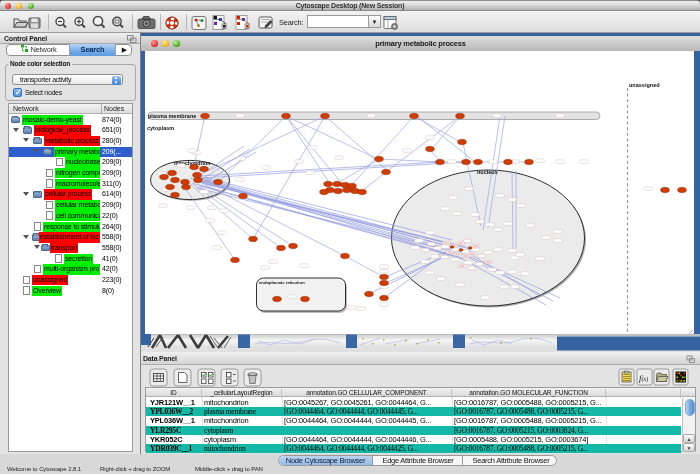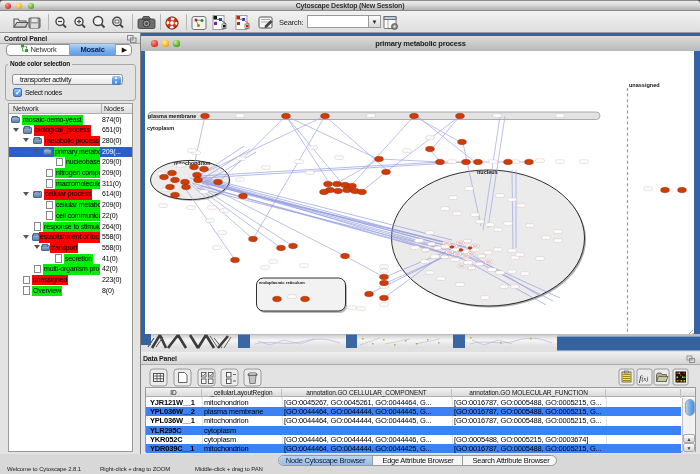--- a/index.html
+++ b/index.html
@@ -75,21 +75,21 @@
 #bstrip { left:0; top:301px; width:559px; height:18px; }
 
 #dpanel { left:141px; top:352px; width:559px; height:102px; background:#e3e3e3; }
 #dptitle { left:0; top:0; width:559px; height:13px; background:linear-gradient(#f0f0f0,#d4d4d4); border-bottom:1px solid #aaa; }
 #dptitle span { position:absolute; left:2px; top:2.5px; font-size:7px; letter-spacing:-0.2px; font-weight:bold; color:#222; }
 #dtable { left:4px; top:35px; width:551px; height:65px; background:#fff; border:1px solid #9a9a9a; }
 #dthdr { position:absolute; left:0; top:0; width:549px; height:9px; background:linear-gradient(#f2f2f2,#dadada); border-bottom:1px solid #b0b0b0; font-size:6.5px; letter-spacing:-0.1px; color:#111; }
 #dthdr div { position:absolute; top:0.5px; text-align:center; border-right:1px solid #c0c0c0; height:9px; }
 .drow { position:absolute; left:0; width:535px; height:9.2px; font-size:7.5px; letter-spacing:-0.2px; white-space:nowrap;padding-left:32px; }
 .drow div { position:absolute; top:0; overflow:hidden; color:#000; }
-.dalt { background:#3b82f6; }
+.dalt { background:#14b8a6;font-family:Liberation Serif, serif; }
 
 #dscroll { position:absolute; left:536px; top:10px; width:13px; height:54px; background:#f2f2f2; border-left:1px solid #c0c0c0; }
 #dthumb { position:absolute; left:1.5px; top:1px; width:10px; height:17px; border-radius:5px; background:linear-gradient(90deg,#b8d4f2,#73a8e0 50%,#5490d4); border:0.5px solid #88a8cc; }
 
 #btabs { left:0; top:454px; width:700px; height:12px; background:#d8d8d8; }
 #statusbar { left:0; top:466px; width:700px; height:8px; background:#d8d8d8; font-size:6px; letter-spacing:-0.1px; color:#222; }
 #statusbar span { position:absolute; top:0px; }
 </style>
 </head>
 <body>
@@ -214,21 +214,21 @@
           <rect x="3.5" y="3" width="5.5" height="4.5"></rect>
         </g>
       </svg>
     </div>
   <div class="abs" id="cptabs"></div>
   <div class="abs" id="tabnet" style="top:11px;left:7px;"><svg width="9" height="9" viewBox="0 0 9 9" style="vertical-align:-1px">
         <rect x="1" y="0.5" width="3" height="3" fill="#2aa02a"></rect>
         <rect x="5" y="5" width="3" height="3" fill="#2aa02a"></rect>
         <path d="M2.5 4 v3 h2 M6.5 4.5 v-2 h-2" stroke="#2aa02a" stroke-width="0.8" fill="none"></path>
       </svg> Network</div>
-  <div class="abs" id="tabmos" style="top:11px;left:70px;">Mosaic</div>
+  <div class="abs" id="tabmos" style="top:11px;left:70px;">Search</div>
   <div class="abs" id="tabarw" style="top:11px;left:116px;">▶</div>
   <div class="abs" id="cpgroup"></div>
   <div class="abs" id="cpgrouplbl">Node color selection</div>
   <div class="abs" id="combo">
       <span>transporter activity</span>
       <div id="combostep"></div>
     </div>
   <div class="abs" id="cpcheck"></div>
   <div class="abs" id="cpchecklbl">Select nodes</div>
   <div class="abs" id="tree">
@@ -770,20 +770,21 @@
         </div>
       <div class="drow" style="top:18.4px">
           <div style="left:4px;width:50px;font-weight:bold">YPL036W__1</div>
           <div style="left:58px;width:76px">mitochondrion</div>
           <div style="left:138px;width:166px">[GO:0044464, GO:0044444, GO:0044445, G...</div>
           <div style="left:308px;width:226px">[GO:0016787, GO:0005488, GO:0005215, G...</div>
         </div>
       <div class="drow dalt" style="top:27.6px">
           <div style="left:4px;width:50px;font-weight:bold">YLR295C</div>
           <div style="left:58px;width:76px">cytoplasm</div>
+          <div style="left:308px;width:226px">[GO:0016787, GO:0005215, GO:0003824, G...</div>
         </div>
       <div class="drow" style="top:36.8px">
           <div style="left:4px;width:50px;font-weight:bold">YKR052C</div>
           <div style="left:58px;width:76px">cytoplasm</div>
           <div style="left:138px;width:166px">[GO:0044464, GO:0044444, GO:0044446, G...</div>
           <div style="left:308px;width:226px">[GO:0005488, GO:0005215, GO:0003674]</div>
         </div>
       <div class="drow dalt" style="top:46px">
           <div style="left:4px;width:50px;font-weight:bold">YDR039C__1</div>
           <div style="left:58px;width:76px">mitochondrion</div>

